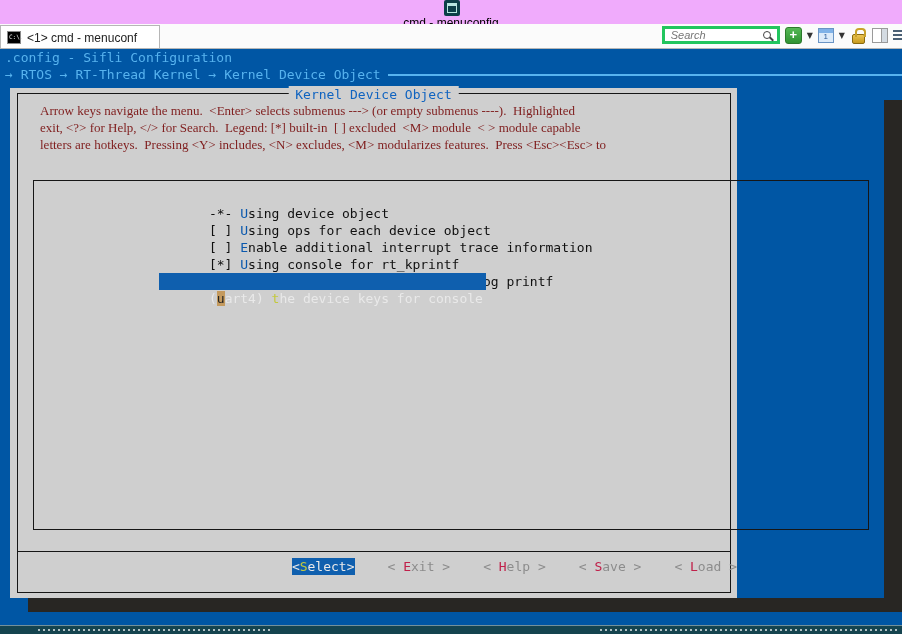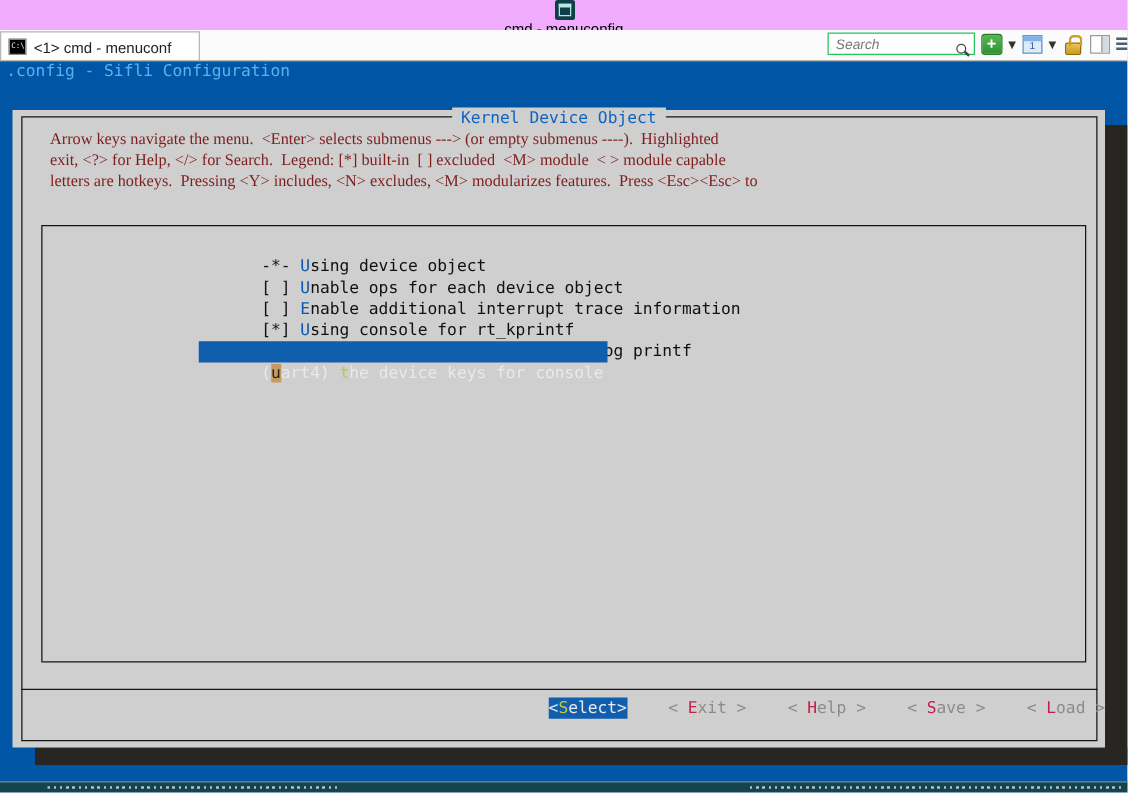--- a/index.html
+++ b/index.html
@@ -23,21 +23,21 @@
   .ic-close::before,.ic-close::after { content:""; position:absolute; top:5px; left:-1px; width:13px; height:1px; background:#1a1a1a; }
   .ic-close::before { transform:rotate(45deg); }
   .ic-close::after { transform:rotate(-45deg); }
 
   
   .tabbar { height:25px; background:#fbfbfb; display:flex; align-items:flex-end; position:relative; border-bottom:1px solid #b6b6b6; overflow:hidden; }
   .tab { height:24px; margin-bottom:-1px; display:flex; align-items:center; gap:6px; padding:0 22px 0 6px; background:#ffffff; border:1px solid #b6b6b6; border-bottom:none; font-size:12px; color:#222; z-index:2; }
   .cmdicon { width:14px; height:13px; background:#000; border:1px solid #8a8a8a; color:#e8e8e8; font-family:"DejaVu Sans Mono", monospace; font-size:6px; line-height:5px; padding:2px 0 0 1px; flex:none; }
   .cmdicon::before { content:"C:\\."; }
   .tab-controls { margin-left:auto; display:flex; align-items:center; gap:5px; padding-right:3px; margin-bottom:4px; }
-  .search { width:118px; height:18px; border:1px solid #22c55e; background:#fff; display:flex; align-items:flex-end; padding:0 4px; }
+  .search { width:118px; height:18px; border:3px solid #22c55e; background:#fff; display:flex; align-items:center; padding:0 4px; }
   .search input { border:none; outline:none; flex:1; min-width:0; font-style:italic; font-size:11px; color:#555; background:transparent; font-family:"Liberation Sans", sans-serif; }
   .mag { width:8px; height:8px; border:1px solid #444; border-radius:50%; position:relative; flex:none; margin-right:2px; }
   .mag::after { content:""; position:absolute; width:5px; height:2px; background:#444; right:-4px; bottom:-2px; transform:rotate(45deg); }
   .plusbtn { width:17px; height:17px; border-radius:3px; border:1px solid #2c7a2c; background:linear-gradient(#55b855,#2f9232); color:#fff; font-weight:bold; font-size:13px; line-height:14px; text-align:center; }
   .caret { font-family:"DejaVu Sans", sans-serif; font-size:8px; color:#333; }
   .cicon { width:16px; height:15px; border:1px solid #6a94c4; background:#dcebfa; position:relative; font-size:8px; color:#2a5a9a; text-align:center; line-height:15px; }
   .cicon::before { content:""; position:absolute; left:0; right:0; top:0; height:4px; background:#7fb2e8; }
   .cicon::after { content:"1"; position:relative; }
   .lockwrap { width:17px; height:17px; position:relative; }
   .lock { position:absolute; left:2px; bottom:0; width:13px; height:10px; background:linear-gradient(#ecc553,#c79a1d); border:1px solid #8a6a10; border-radius:2px; }
@@ -48,21 +48,21 @@
   .hamb span { height:2px; background:#4a5f74; }
 
   
   .terminal { position:absolute; top:49px; left:0; right:0; bottom:0; background:#0056a4; font-family:"DejaVu Sans Mono","Liberation Mono",monospace; font-size:13px; line-height:17px; color:#000; }
   .term-line { color:#57b3ef; padding-left:5px; white-space:pre; height:17px; }
   .crumb-row { display:flex; align-items:center; color:#57b3ef; padding-left:5px; height:17px; }
   .crumb-text { white-space:pre; }
   .crumb-rule { flex:1; height:2px; background:#57b3ef; margin-left:7px; }
 
   
-  .dialog { position:absolute; left:10px; top:39px; width:874px; height:510px; background:#cfcfcf; }
+  .dialog { position:absolute; left:10px; top:39px; width:727px; height:510px; background:#cfcfcf; }
   .dlg-border { position:absolute; left:7px; right:6px; top:5px; bottom:5px; border:1px solid #161616; }
   .dlg-title { position:absolute; top:-2px; left:50%; transform:translateX(-50%); background:#cfcfcf; padding:0 7px; color:#0f63c0; height:17px; white-space:pre; z-index:2; }
   .instr { position:absolute; left:30px; top:14px; color:#7f1d1d;font-family:Liberation Serif, serif; }
   .instr div { white-space:pre; height:17px; }
   .menu-box { position:absolute; left:23px; top:92px; width:836px; height:350px; border:1px solid #161616; }
   .menu-row { position:absolute; left:152px; height:17px; white-space:pre; color:#101010; }
   .hk { color:#0a58ad; }
   .menu-row.sel { background:#0f5fae; color:#e9e9e9; padding:0 3px; left:149px; }
   .sel .cursor { background:#c49a5e; color:#222; }
   .sel .hk-y { color:#c3c93e; }
@@ -121,41 +121,45 @@
     <div class="hamb">
         <span></span>
         <span></span>
         <span></span>
       </div>
   </div>
 </div>
 
 <div class="terminal">
   <div class="term-line">.config - Sifli Configuration</div>
+  <div class="crumb-row">
+    <span class="crumb-text">→ RTOS → RT-Thread Kernel → Kernel Device Object</span>
+    <span class="crumb-rule"></span>
+  </div>
 
   <div class="shadow-r"></div>
   <div class="shadow-b"></div>
 
   <div class="dialog">
     <div class="dlg-border"></div>
     <div class="dlg-title">Kernel Device Object</div>
 
     <div class="instr">
       <div>Arrow keys navigate the menu.  &lt;Enter&gt; selects submenus ---&gt; (or empty submenus ----).  Highlighted</div>
       <div>exit, &lt;?&gt; for Help, &lt;/&gt; for Search.  Legend: [*] built-in  [ ] excluded  &lt;M&gt; module  &lt; &gt; module capable</div>
       <div>letters are hotkeys.  Pressing &lt;Y&gt; includes, &lt;N&gt; excludes, &lt;M&gt; modularizes features.  Press &lt;Esc&gt;&lt;Esc&gt; to</div>
     </div>
 
     <div class="menu-box"></div>
 
     <div class="menu-row" style="top:100px">
       <span>-*- </span><span class="hk">U</span><span>sing device object</span>
     </div>
     <div class="menu-row" style="top:117px">
-      <span>[ ] </span><span class="hk">U</span><span>nable ops for each device object</span>
+      <span>[ ] </span><span class="hk">U</span><span>sing ops for each device object</span>
     </div>
     <div class="menu-row" style="top:134px">
       <span>[ ] </span><span class="hk">E</span><span>nable additional interrupt trace information</span>
     </div>
     <div class="menu-row" style="top:151px">
       <span>[*] </span><span class="hk">U</span><span>sing console for rt_kprintf</span>
     </div>
     <div class="menu-row" style="top:168px">
       <span>(128) </span><span class="hk">t</span><span>he buffer size for console log printf</span>
     </div>

